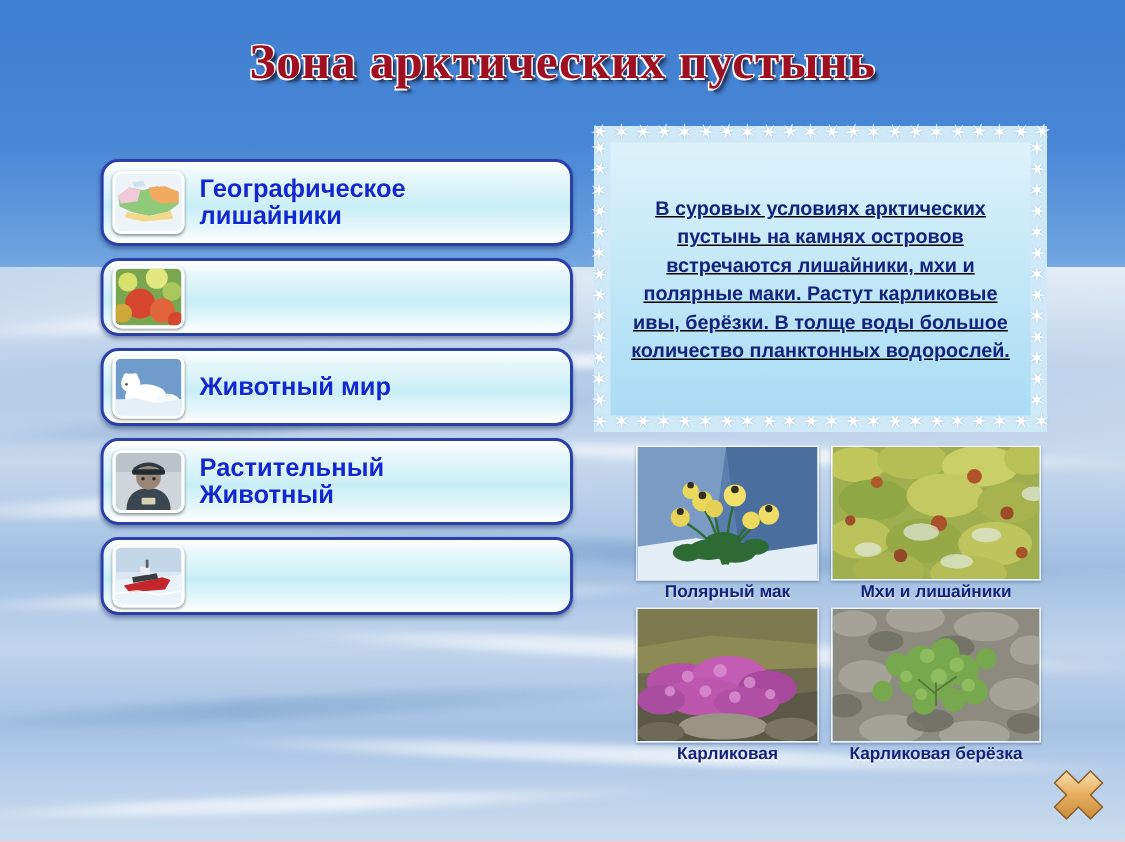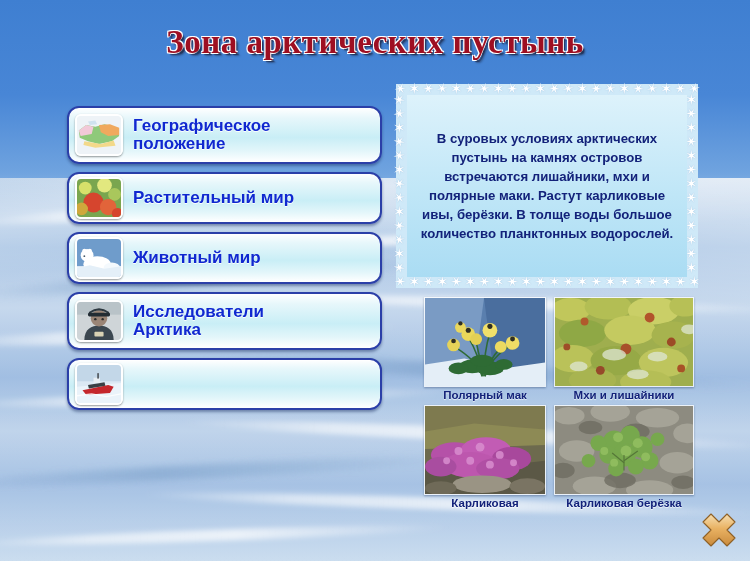--- a/index.html
+++ b/index.html
@@ -128,20 +128,21 @@
   }
   #info-inner {
     position: absolute;
     left: 11px; top: 11px;
     width: 280px; height: 182px;
     background: linear-gradient(180deg, #ddf2fb 0%, #bfe6f7 55%, #aadcf3 100%);
     display: flex;
     align-items: center;
     justify-content: center;
     padding: 4px 8px;
+    text-decoration: underline;
   }
   #info-text {
     font-size: 13.2px;
     font-weight: bold;
     color: #13227a;
     text-align: center;
     line-height: 1.44;
   }
 
   
@@ -209,39 +210,38 @@
           <rect width="48" height="42" fill="#eef3f7"></rect>
           <path d="M2 16 L10 10 L20 12 L30 9 L44 13 L46 22 L38 28 L24 31 L12 28 L3 24 Z" fill="#8fc97a"></path>
           <path d="M24 10 L36 9 L46 13 L46 21 L34 22 L26 18 Z" fill="#f0a95e"></path>
           <path d="M2 16 L10 10 L18 12 L16 20 L4 22 Z" fill="#f2c9d8"></path>
           <path d="M8 28 L26 31 L40 27 L42 33 L20 35 L7 32 Z" fill="#f3d98a"></path>
           <path d="M12 6 L20 5 L22 9 L14 10 Z" fill="#cfe2ef"></path>
         </svg>
       </span>
       <span class="menu-label">
         <span>Географическое</span><br>
-        <span>положение</span>
+        <span>лишайники</span>
       </span>
     </div>
 
 
     <div class="menu-btn">
       <span class="thumb">
         <svg viewBox="0 0 48 42" preserveAspectRatio="none">
           <rect width="48" height="42" fill="#7aa64f"></rect>
           <circle cx="9" cy="10" r="7" fill="#d7e06a"></circle>
           <circle cx="30" cy="7" r="8" fill="#e2e87f"></circle>
           <circle cx="41" cy="17" r="7" fill="#a9c75c"></circle>
           <circle cx="18" cy="26" r="11" fill="#d6452e"></circle>
           <circle cx="34" cy="31" r="9" fill="#e2643a"></circle>
           <circle cx="5" cy="33" r="7" fill="#cfa83c"></circle>
           <circle cx="44" cy="38" r="6" fill="#d6452e"></circle>
         </svg>
       </span>
-      <span class="menu-label">Растительный мир</span>
     </div>
 
     <div class="menu-btn">
       <span class="thumb">
         <svg viewBox="0 0 48 42" preserveAspectRatio="none">
           <rect width="48" height="42" fill="#6f9ccb"></rect>
           <rect y="30" width="48" height="12" fill="#e9f2fa"></rect>
           <ellipse cx="22" cy="28" rx="15" ry="9" fill="#ffffff"></ellipse>
           <circle cx="11" cy="18" r="7" fill="#ffffff"></circle>
           <circle cx="8" cy="13" r="2.2" fill="#ffffff"></circle>
@@ -262,22 +262,22 @@
           <path d="M8 42 C8 30 16 26 24 26 C32 26 40 30 40 42 Z" fill="#3b4750"></path>
           <circle cx="24" cy="18" r="9" fill="#9a8576"></circle>
           <path d="M13 14 Q24 5 35 14 L35 11 Q24 3 13 11 Z" fill="#2d3840"></path>
           <rect x="12" y="12" width="24" height="4" rx="1.5" fill="#222c33"></rect>
           <circle cx="20" cy="19" r="1.3" fill="#2b2b2b"></circle>
           <circle cx="28" cy="19" r="1.3" fill="#2b2b2b"></circle>
           <rect x="19" y="33" width="10" height="5" rx="1" fill="#d8d2b4"></rect>
         </svg>
       </span>
       <span class="menu-label">
-        <span>Исследователи</span><br>
-        <span>Арктика</span>
+        <span>Растительный</span><br>
+        <span>Животный</span>
       </span>
     </div>
 
     <div class="menu-btn">
       <span class="thumb">
         <svg viewBox="0 0 48 42" preserveAspectRatio="none">
           <rect width="48" height="42" fill="#dbe8f3"></rect>
           <rect y="0" width="48" height="18" fill="#c3d7e8"></rect>
           <path d="M0 24 L48 20 L48 42 L0 42 Z" fill="#eaf3fa"></path>
           <path d="M6 28 L34 22 L40 24 L36 31 L10 33 Z" fill="#c4262c"></path>

